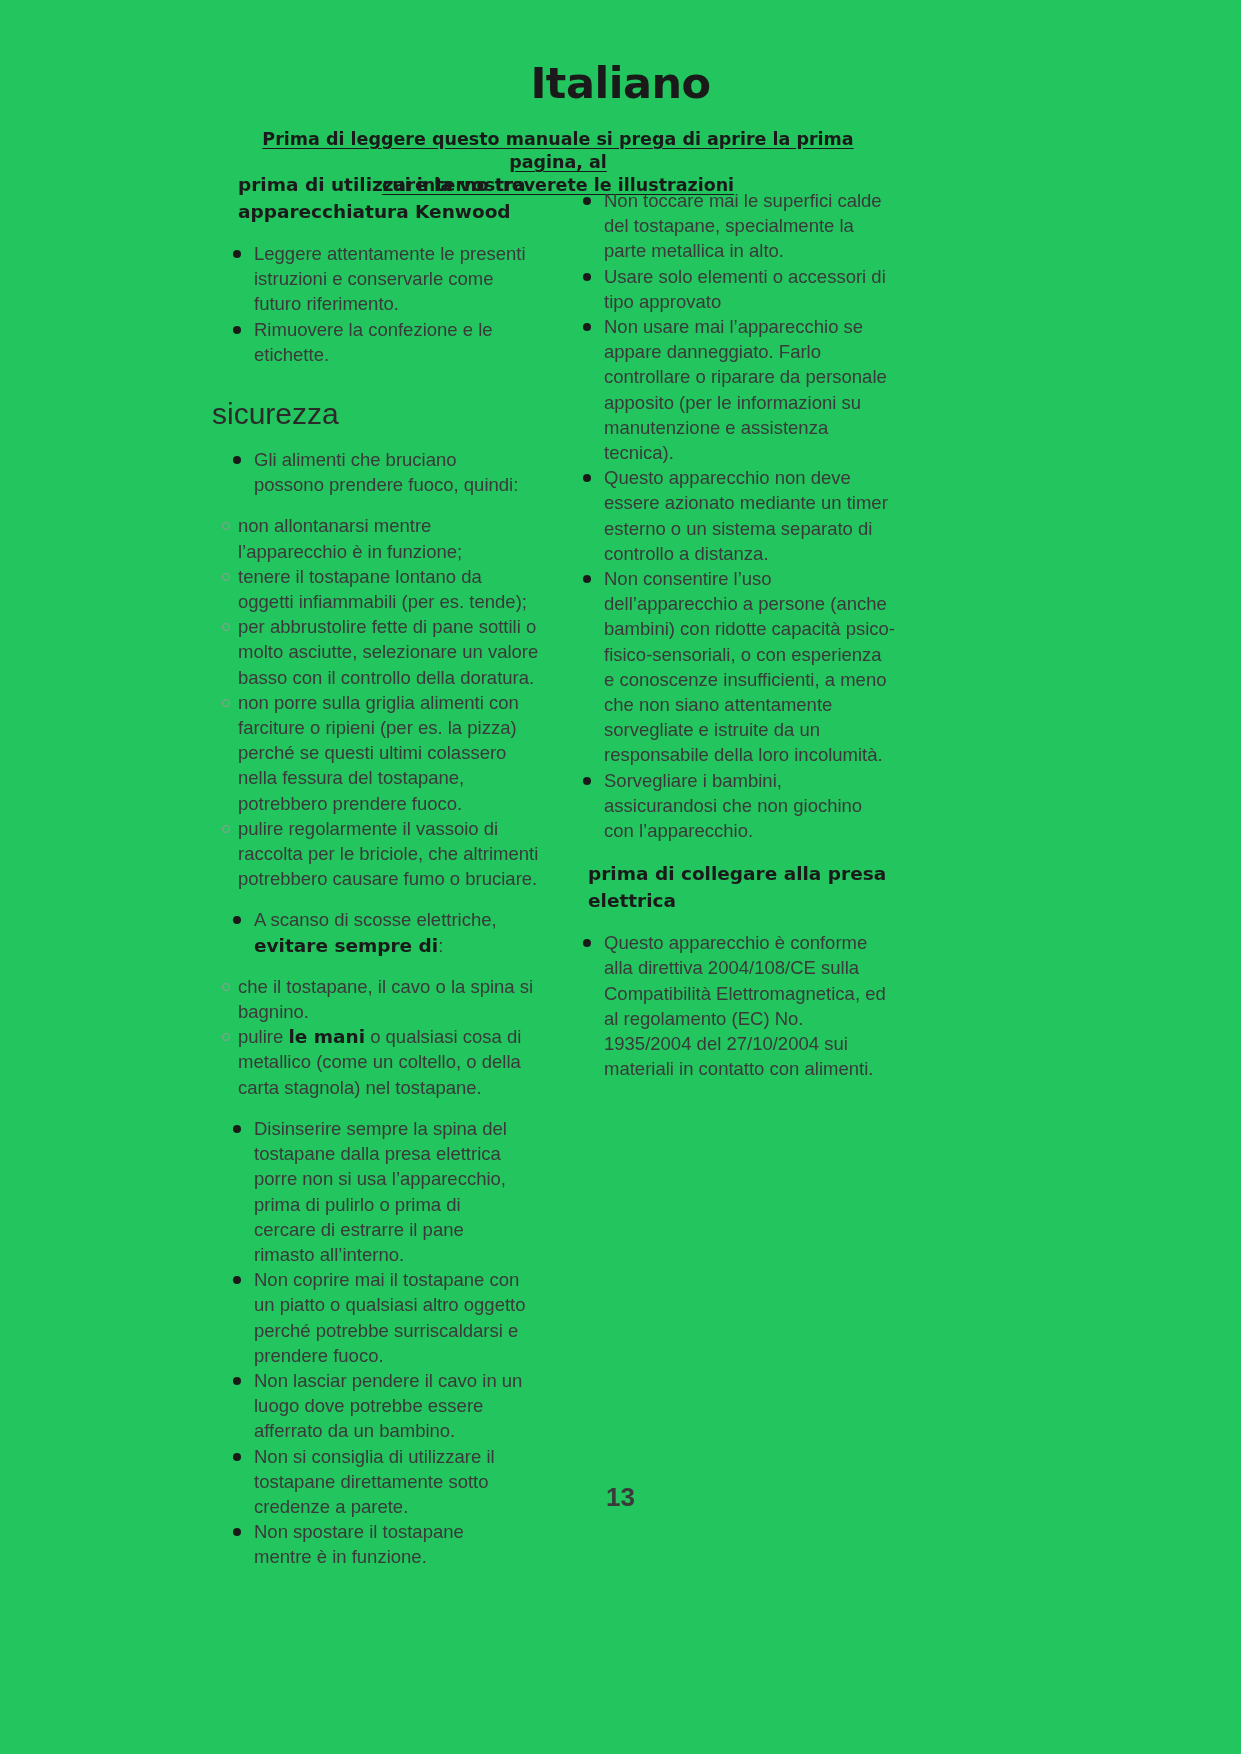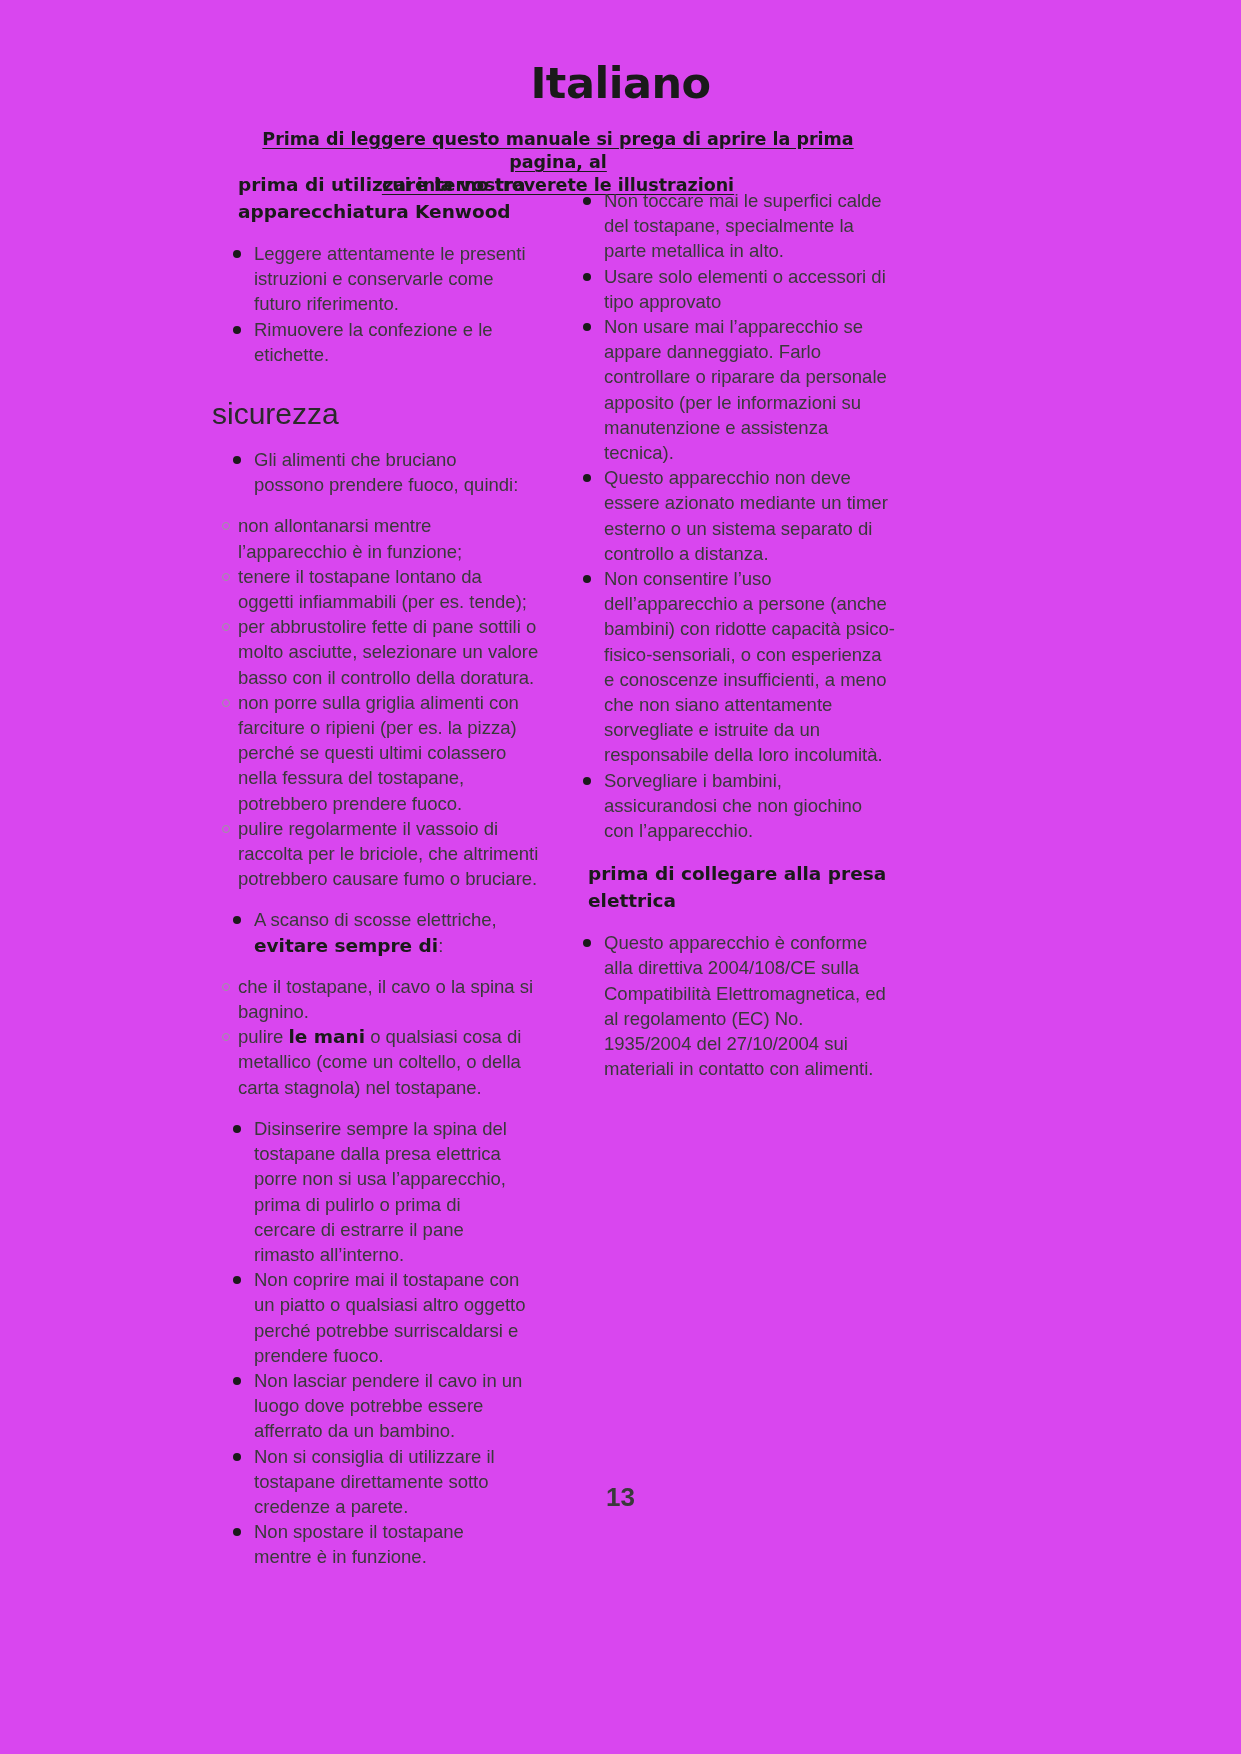--- a/index.html
+++ b/index.html
@@ -8,21 +8,21 @@
     background: #ffffff;
   }
   body {
     font-family: "Liberation Sans", sans-serif;
     color: #231f20;
   }
   .page {
     position: relative;
     width: 1241px;
     height: 1754px;
-    background: #d946ef;
+    background: #22c55e;
     margin: 0 auto;
     overflow: hidden;
   }
 
   
   .lang-title {
     position: absolute;
     left: 0;
     top: 58px;
     width: 1241px;

